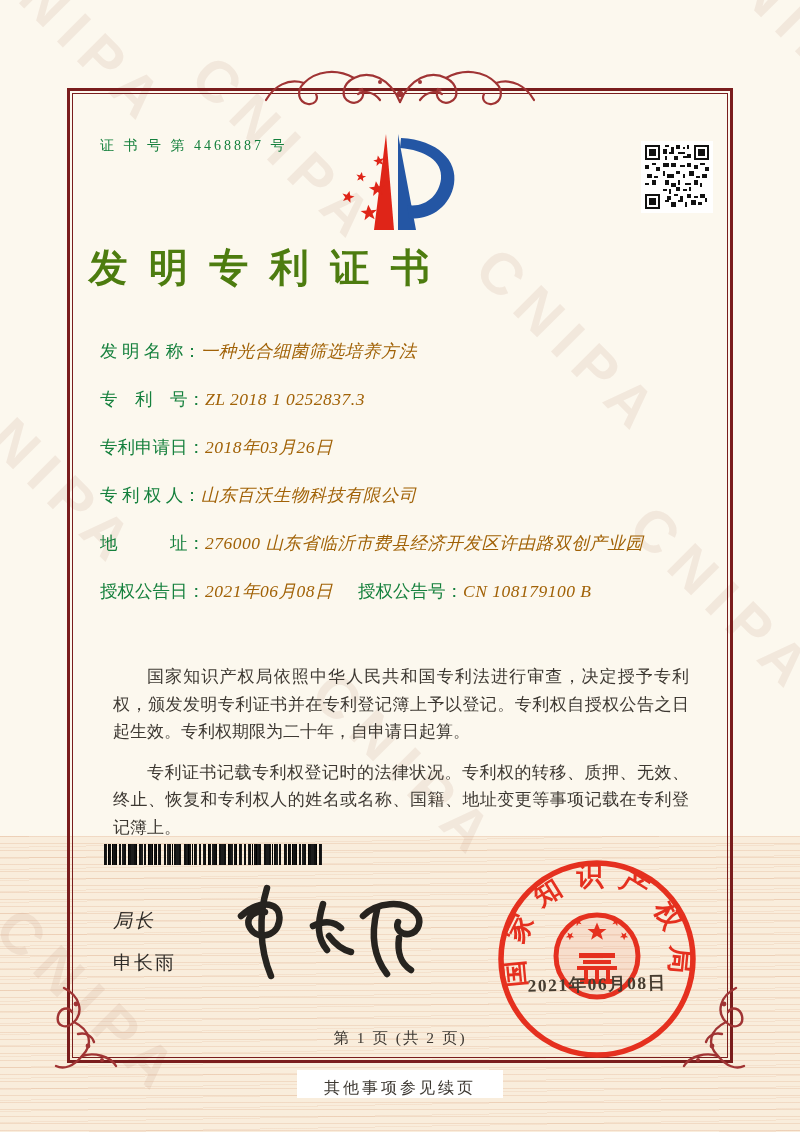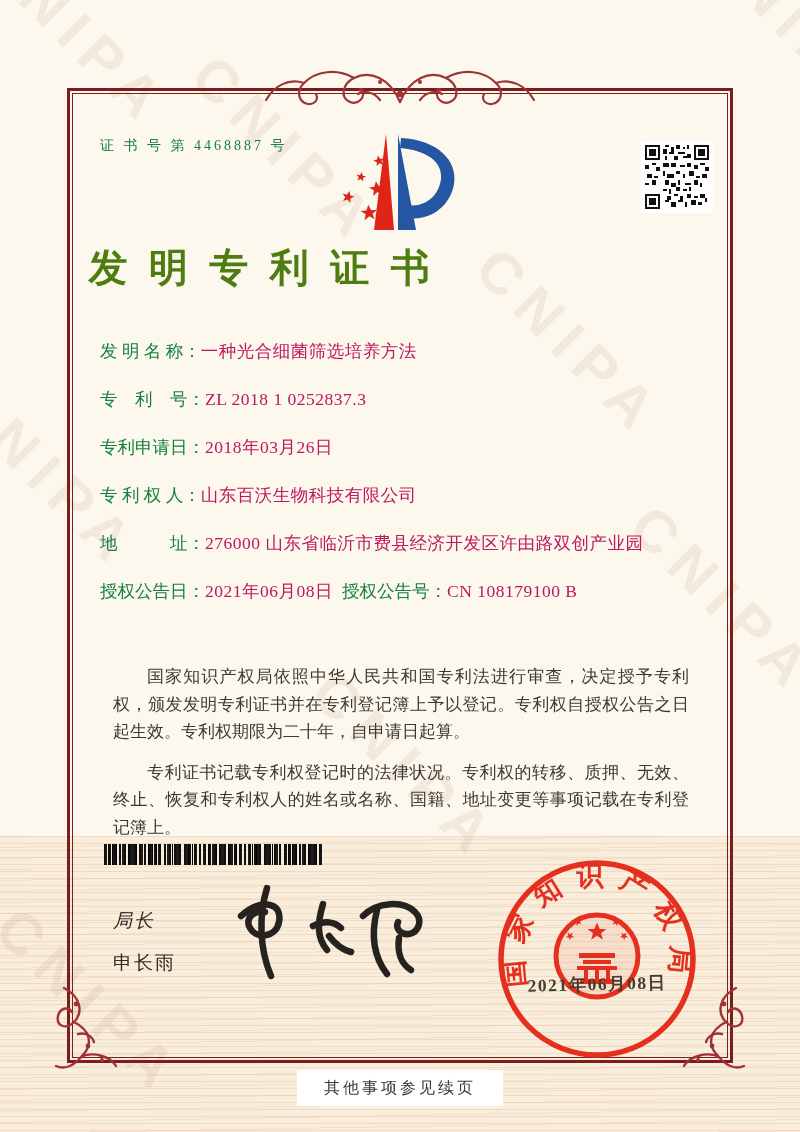--- a/index.html
+++ b/index.html
@@ -39,22 +39,22 @@
   .qr{position:absolute;left:641px;top:141px;width:72px;height:72px;background:#fff;
       display:flex;align-items:center;justify-content:center;}
   .doc-title{
     position:absolute;left:67px;top:241px;width:666px;text-align:left;
     font-size:39px;font-weight:bold;color:#4d7c0f;
     letter-spacing:0.55em;text-indent:0.55em;white-space:nowrap;
   }
   .fields{position:absolute;left:100px;top:327px;width:610px;font-size:17.5px;}
   .field-row{position:relative;height:48px;line-height:48px;white-space:nowrap;}
   .field-label{display:inline-block;color:#15803d;}
-  .field-value{color:#be185d;letter-spacing:0.5px;}
-  .grant-no-group{position:absolute;left:242px;top:0;}
+  .field-value{color:#a16207;letter-spacing:0.5px;font-style:italic;}
+  .grant-no-group{position:absolute;left:258px;top:0;}
   .paragraphs{
     position:absolute;left:100px;top:650px;width:602px;
     font-size:17px;line-height:27.5px;text-align:justify;color:#3d3832;
   }
   .paragraphs p{margin:13px;text-indent:2em;}
   .barcode{
     position:absolute;left:104px;top:844px;width:218px;height:21px;
     background:
       repeating-linear-gradient(90deg,#101010 0 2px,rgba(0,0,0,0) 2px 5px),
       repeating-linear-gradient(90deg,#1c1c1c 0 3px,rgba(0,0,0,0) 3px 9px),
@@ -68,21 +68,21 @@
   .seal-date{
     position:absolute;left:497px;top:972px;width:200px;text-align:center;
     font-size:17.5px;font-weight:600;color:#453c30;letter-spacing:1.5px;
     transform:rotate(-1.5deg);white-space:nowrap;
   }
   .pagination{
     position:absolute;left:67px;top:1028px;width:666px;text-align:center;
     font-size:15.5px;letter-spacing:2px;color:#3d3832;
   }
   .footer-note{
-    position:absolute;left:297px;top:1070px;width:206px;height:36px;
+    position:absolute;left:297px;top:1070px;width:206px;height:28px;
     background:#ffffff;text-align:center;line-height:36px;
     font-size:16px;letter-spacing:3px;color:#3d3832;
   }
 </style>
 </head>
 <body>
 
 <div class="wave-band"></div>
 
 <div class="watermark" style="left:-42px;top:-2px">CNIPA</div>
@@ -317,16 +317,17 @@
         <rect x="83" y="110" width="40" height="4"></rect>
         <rect x="90" y="114" width="4" height="9"></rect>
           <rect x="101" y="114" width="4" height="9"></rect>
           <rect x="112" y="114" width="4" height="9"></rect>
         <rect x="86" y="123" width="34" height="5"></rect>
       </g>
     </g>
   </svg>
   <div class="seal-date">2021年06月08日</div>
 
+  <div class="pagination">第 1 页 (共 2 页)</div>
 
   <div class="footer-note">其他事项参见续页</div>
 
 </div>
 
 </body></html>

